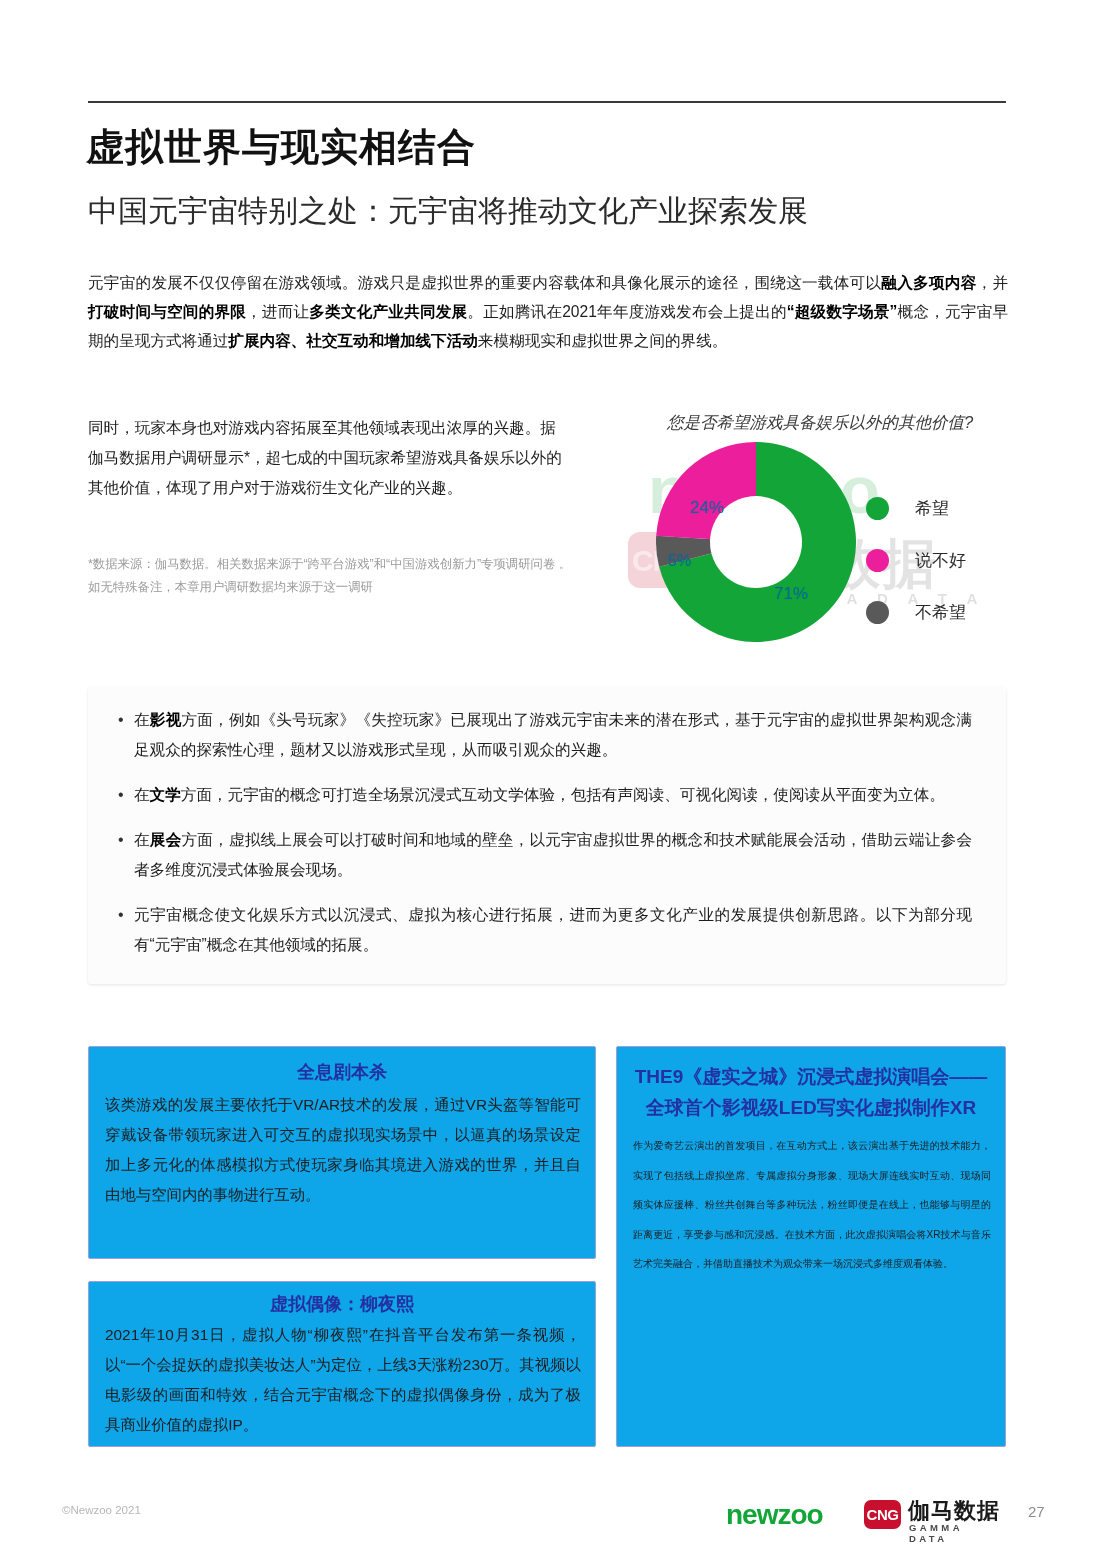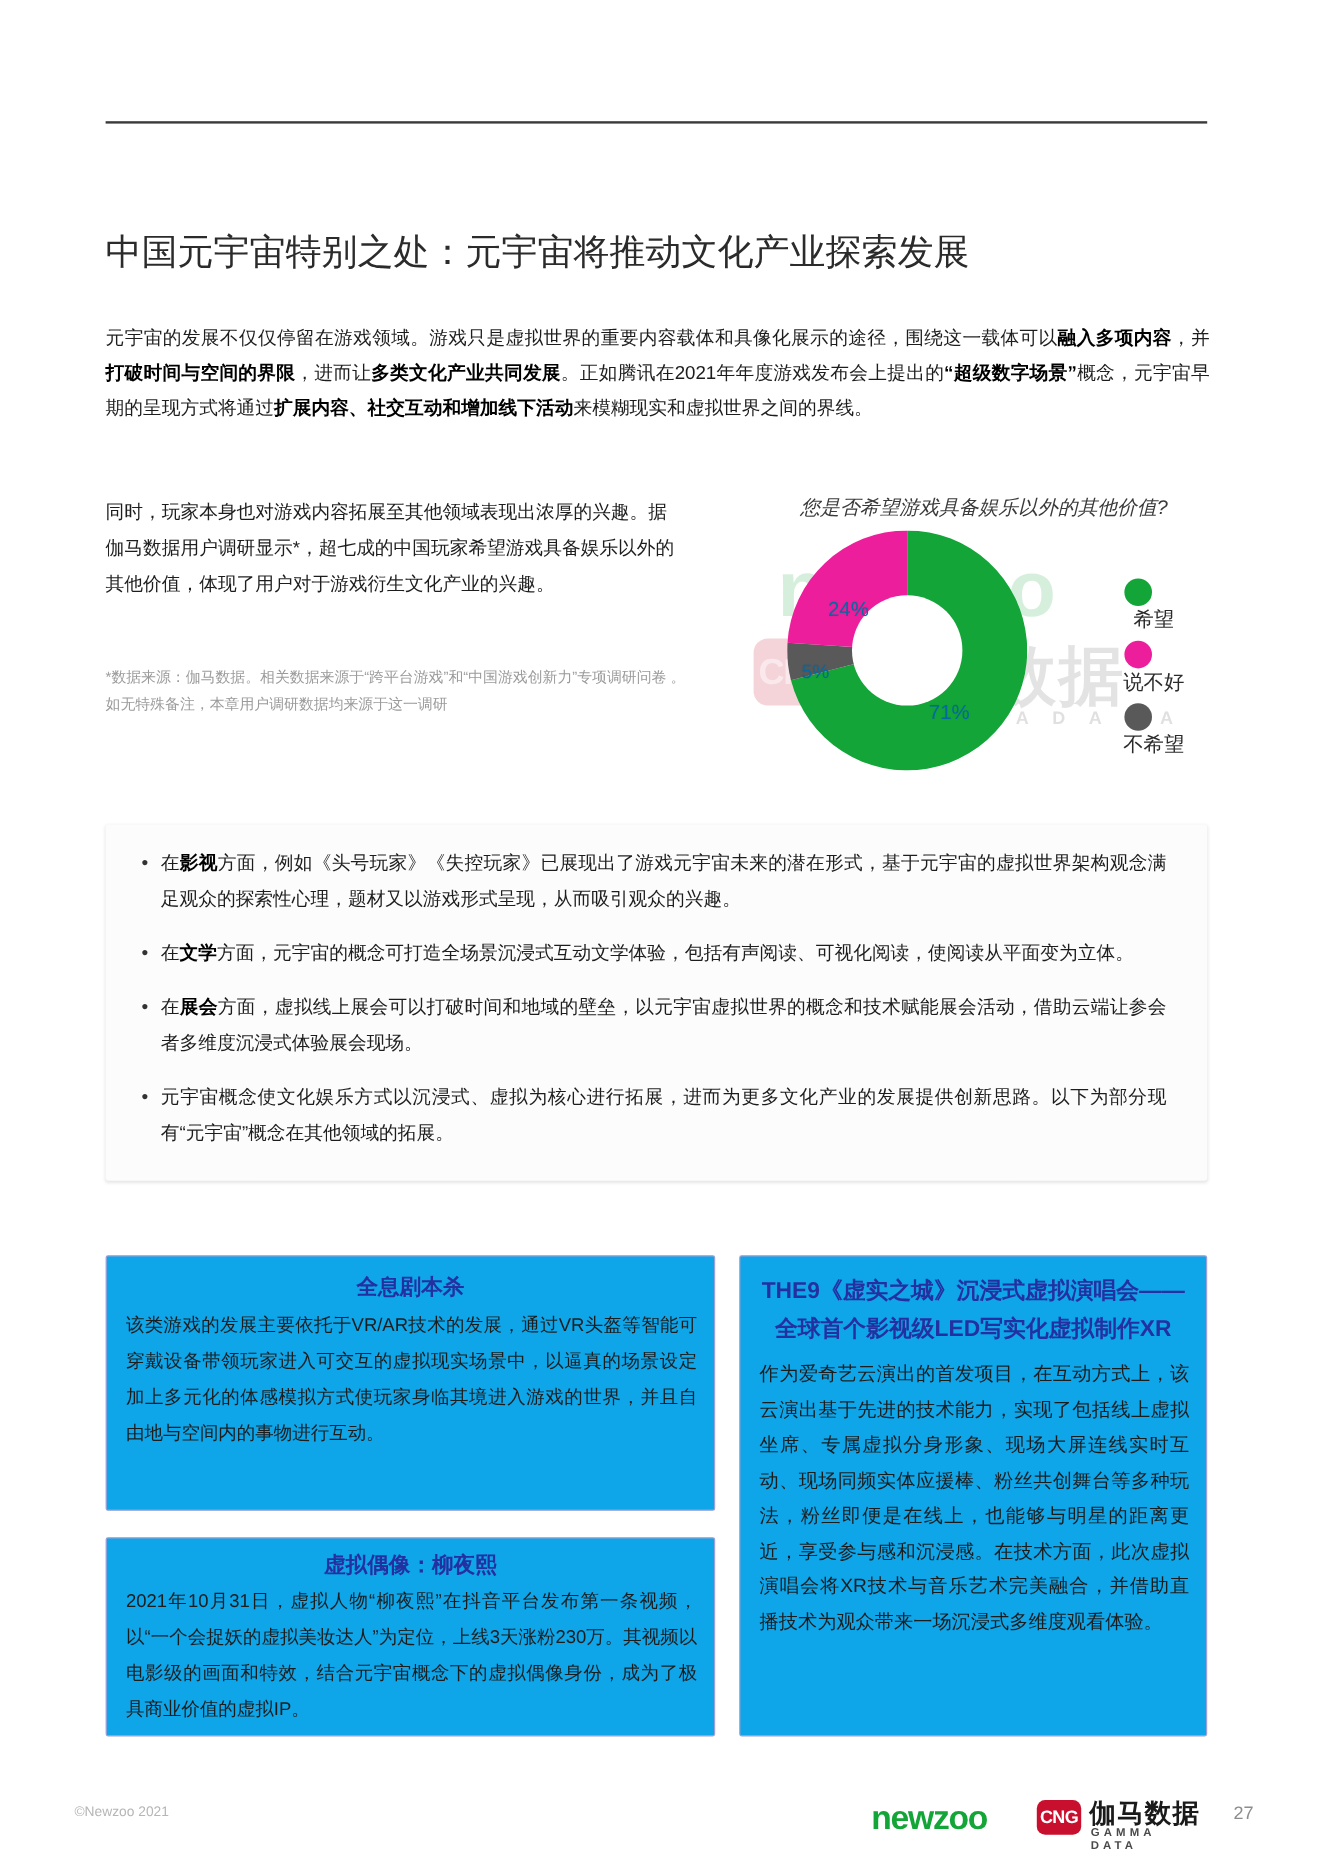--- a/index.html
+++ b/index.html
@@ -79,21 +79,21 @@
   .slice-label {
     position: absolute; color: #0369a1; font-size: 17px; font-weight: 500;
     text-shadow: 0 0 2px rgba(0,0,0,.08);
     text-align: center;
   }
   .lbl-71 { left: 118px; top: 142px; }
   .lbl-24 { left: 34px; top: 56px; }
   .lbl-5  { left: 12px; top: 110px; font-size: 16px; }
 
   .legend { position: absolute; left: 256px; top: 42px; width: 165px; }
-  .legend-row { display: flex; align-items: center; height: 52px; flex-direction: column; }
+  .legend-row { display: flex; align-items: center; height: 52px; }
   .legend-dot { width: 23px; height: 23px; border-radius: 50%; flex: 0 0 auto; }
   .legend-label { margin-left: 26px; font-size: 17px; color: #2b2b2b; }
 
   
   .trend-panel {
     position: absolute; left: 88px; top: 687px; width: 918px;
     background: #fcfcfc; border-radius: 3px;
     box-shadow: 0 1px 3px rgba(0,0,0,.10);
   }
   .trend-head {
@@ -127,21 +127,21 @@
   #card-holo   { left: 88px;  top: 1046px; width: 508px; height: 213px; }
   #card-holo .card-title { font-size: 18px; padding: 13px 0 6px; }
   #card-holo .card-body  { padding: 0 14px 0 16px; }
 
   #card-idol   { left: 88px;  top: 1281px; width: 508px; height: 166px; }
   #card-idol .card-title { font-size: 18px; padding: 10px 0 4px; }
   #card-idol .card-body  { padding: 0 14px 0 16px; }
 
   #card-the9   { left: 616px; top: 1046px; width: 390px; height: 401px; }
   #card-the9 .card-title { font-size: 19px; line-height: 31px; padding: 14px 14px 8px; }
-  #card-the9 .card-body  { padding: 0 14px 0 16px; font-size: 16px; line-height: 29.5px; }
+  #card-the9 .card-body  { padding: 0 14px 0 16px; font-size: 10px; line-height: 29.5px; }
 
   
   .copyright {
     position: absolute; left: 62px; top: 1504px;
     font-size: 11.5px; color: #b6b6b6;
   }
   .logo-newzoo {
     position: absolute; left: 726px; top: 1499px;
     font-size: 28px; font-weight: bold; color: #14a538; letter-spacing: -1px;
   }
@@ -167,20 +167,21 @@
     font-size: 15px; color: #8d8d8d;
   }
 </style>
 </head>
 <body>
 
 <div class="page">
 
   <div class="top-rule"></div>
 
+  <h1 class="page-title">虚拟世界与现实相结合</h1>
   <h2 class="page-subtitle">中国元宇宙特别之处：元宇宙将推动文化产业探索发展</h2>
 
   <p class="intro"><span>元宇宙的发展不仅仅停留在游戏领域。游戏只是虚拟世界的重要内容载体和具像化展示的途径，围绕这一载体可以</span><b>融入多项内容</b><span>，并</span><b>打破时间与空间的界限</b><span>，进而让</span><b>多类文化产业共同发展</b><span>。正如腾讯在2021年年度游戏发布会上提出的</span><b>“超级数字场景”</b><span>概念，元宇宙早期的呈现方式将通过</span><b>扩展内容、社交互动和增加线下活动</b><span>来模糊现实和虚拟世界之间的界线。</span></p>
 
   <p class="left-para">同时，玩家本身也对游戏内容拓展至其他领域表现出浓厚的兴趣。据伽马数据用户调研显示*，超七成的中国玩家希望游戏具备娱乐以外的其他价值，体现了用户对于游戏衍生文化产业的兴趣。</p>
   <p class="footnote">*数据来源：伽马数据。相关数据来源于“跨平台游戏”和“中国游戏创新力”专项调研问卷 。 如无特殊备注，本章用户调研数据均来源于这一调研</p>
 
   <div class="chart-title">您是否希望游戏具备娱乐以外的其他价值?</div>
 
   <div class="chart-area">

